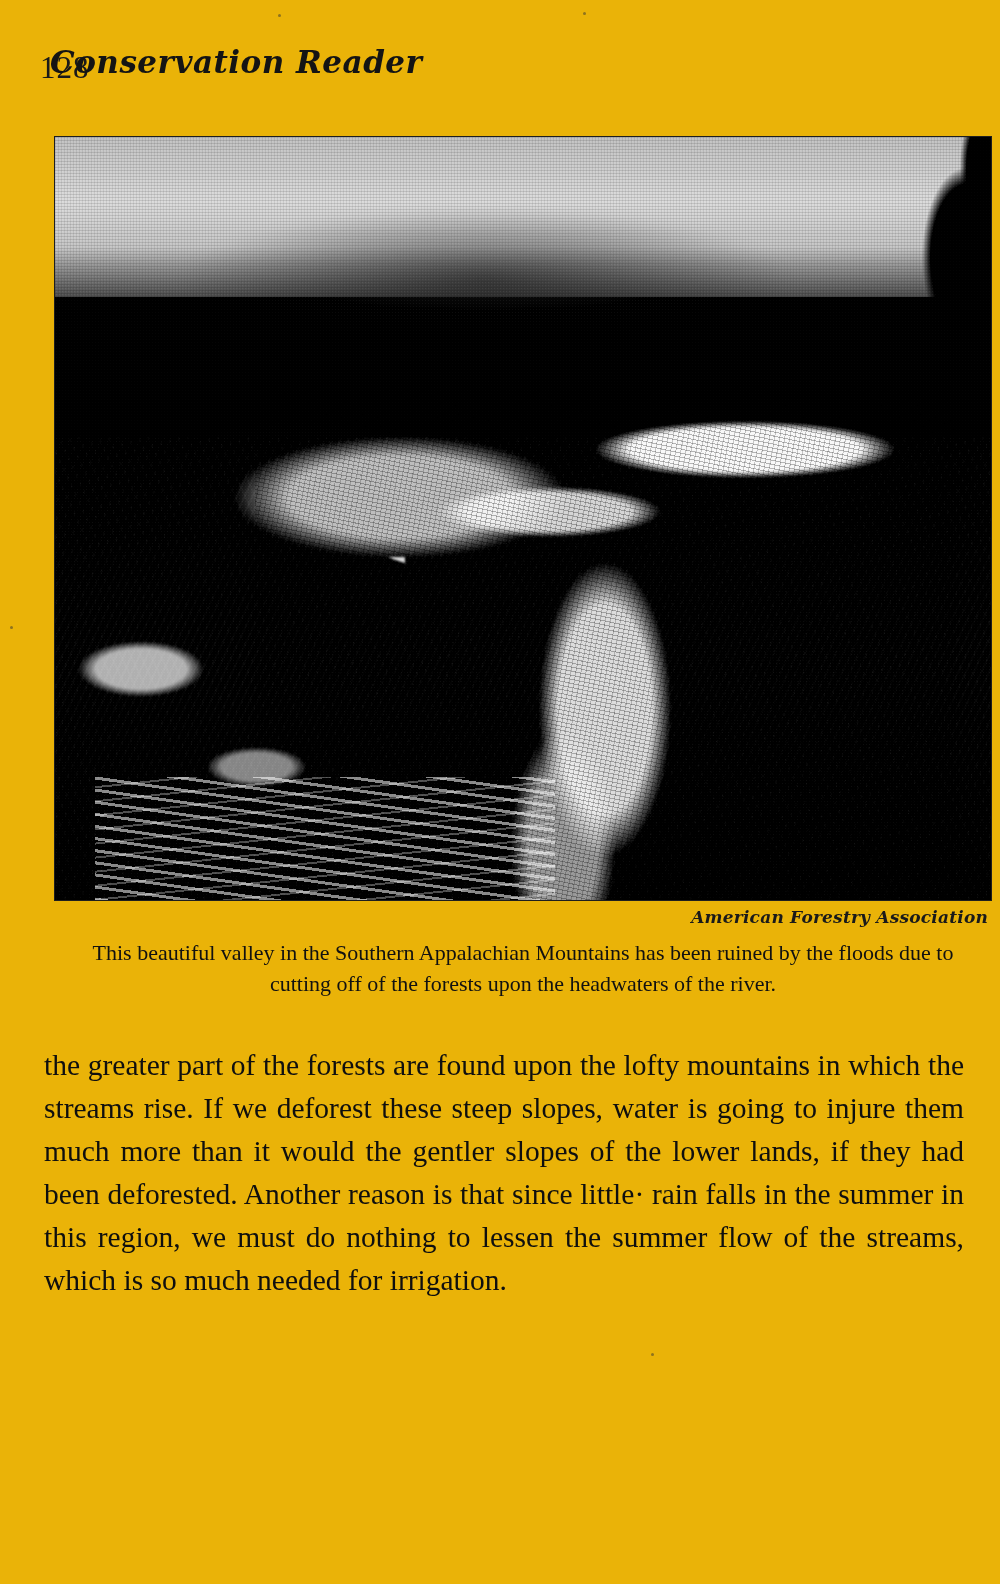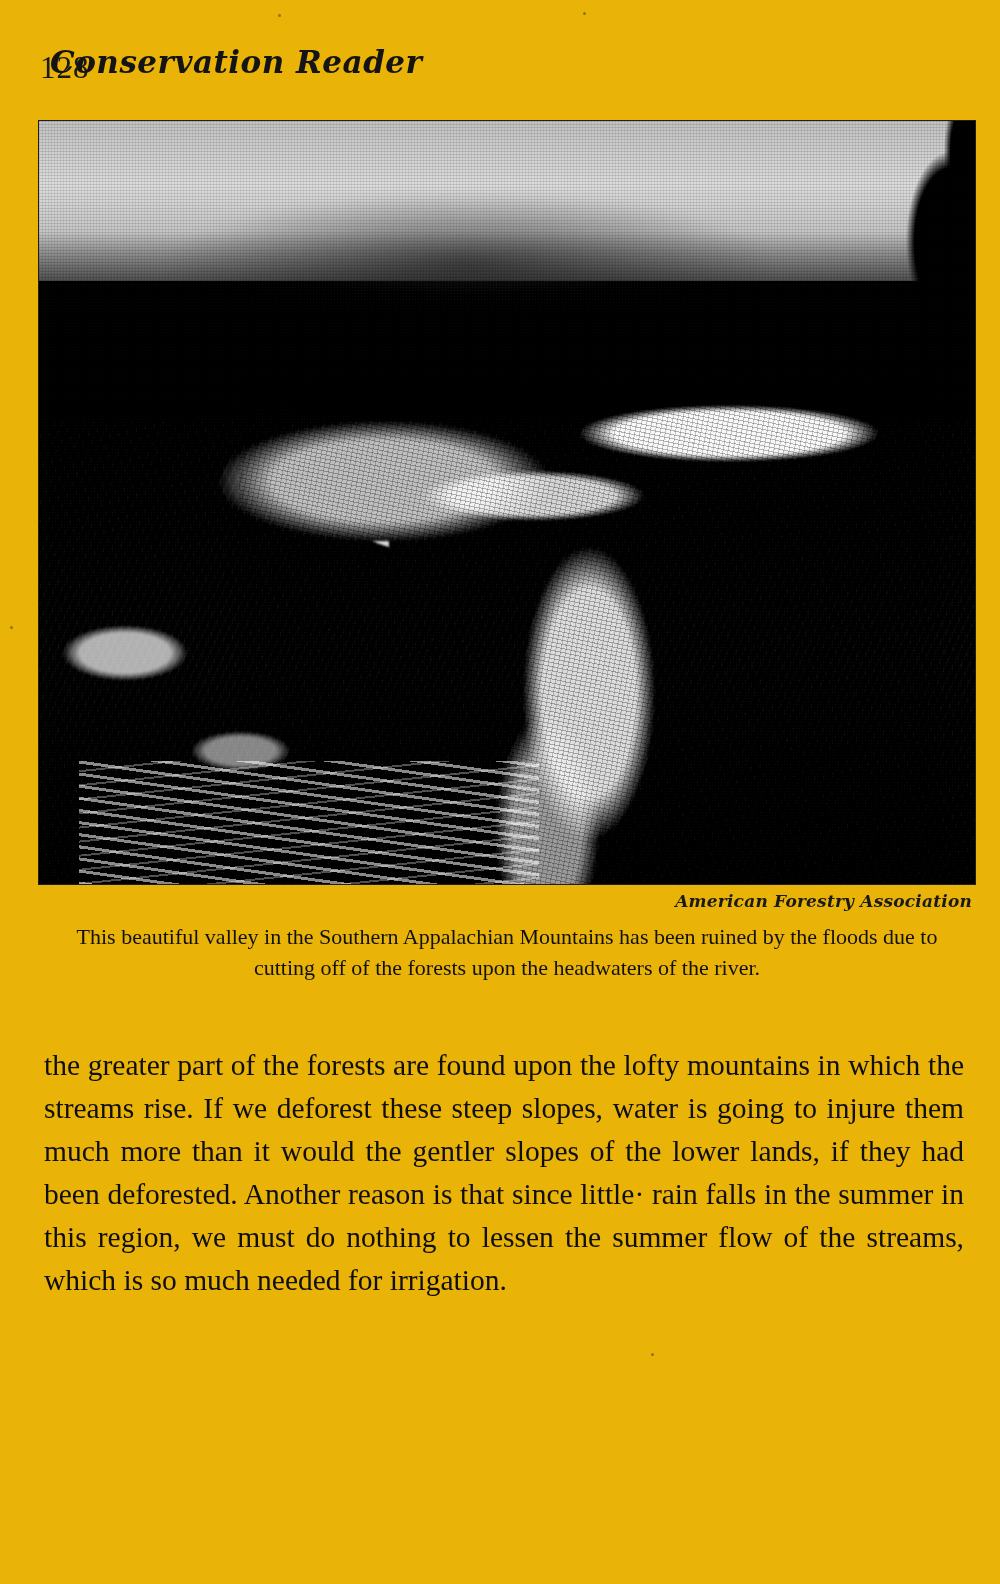--- a/index.html
+++ b/index.html
@@ -49,21 +49,21 @@
     font-weight: 700;
     font-size: 31px;
     letter-spacing: 0.5px;
     color: #141414;
     transform: translateX(10px);
   }
 
   
   figure.plate {
     position: absolute;
-    margin: 0;
+    margin: 16px;
     left: 38px;
     top: 120px;
     width: 938px;
   }
   .photo {
     position: relative;
     width: 938px;
     height: 765px;
     border: 1px solid #2b2b2b;
     box-sizing: border-box;

